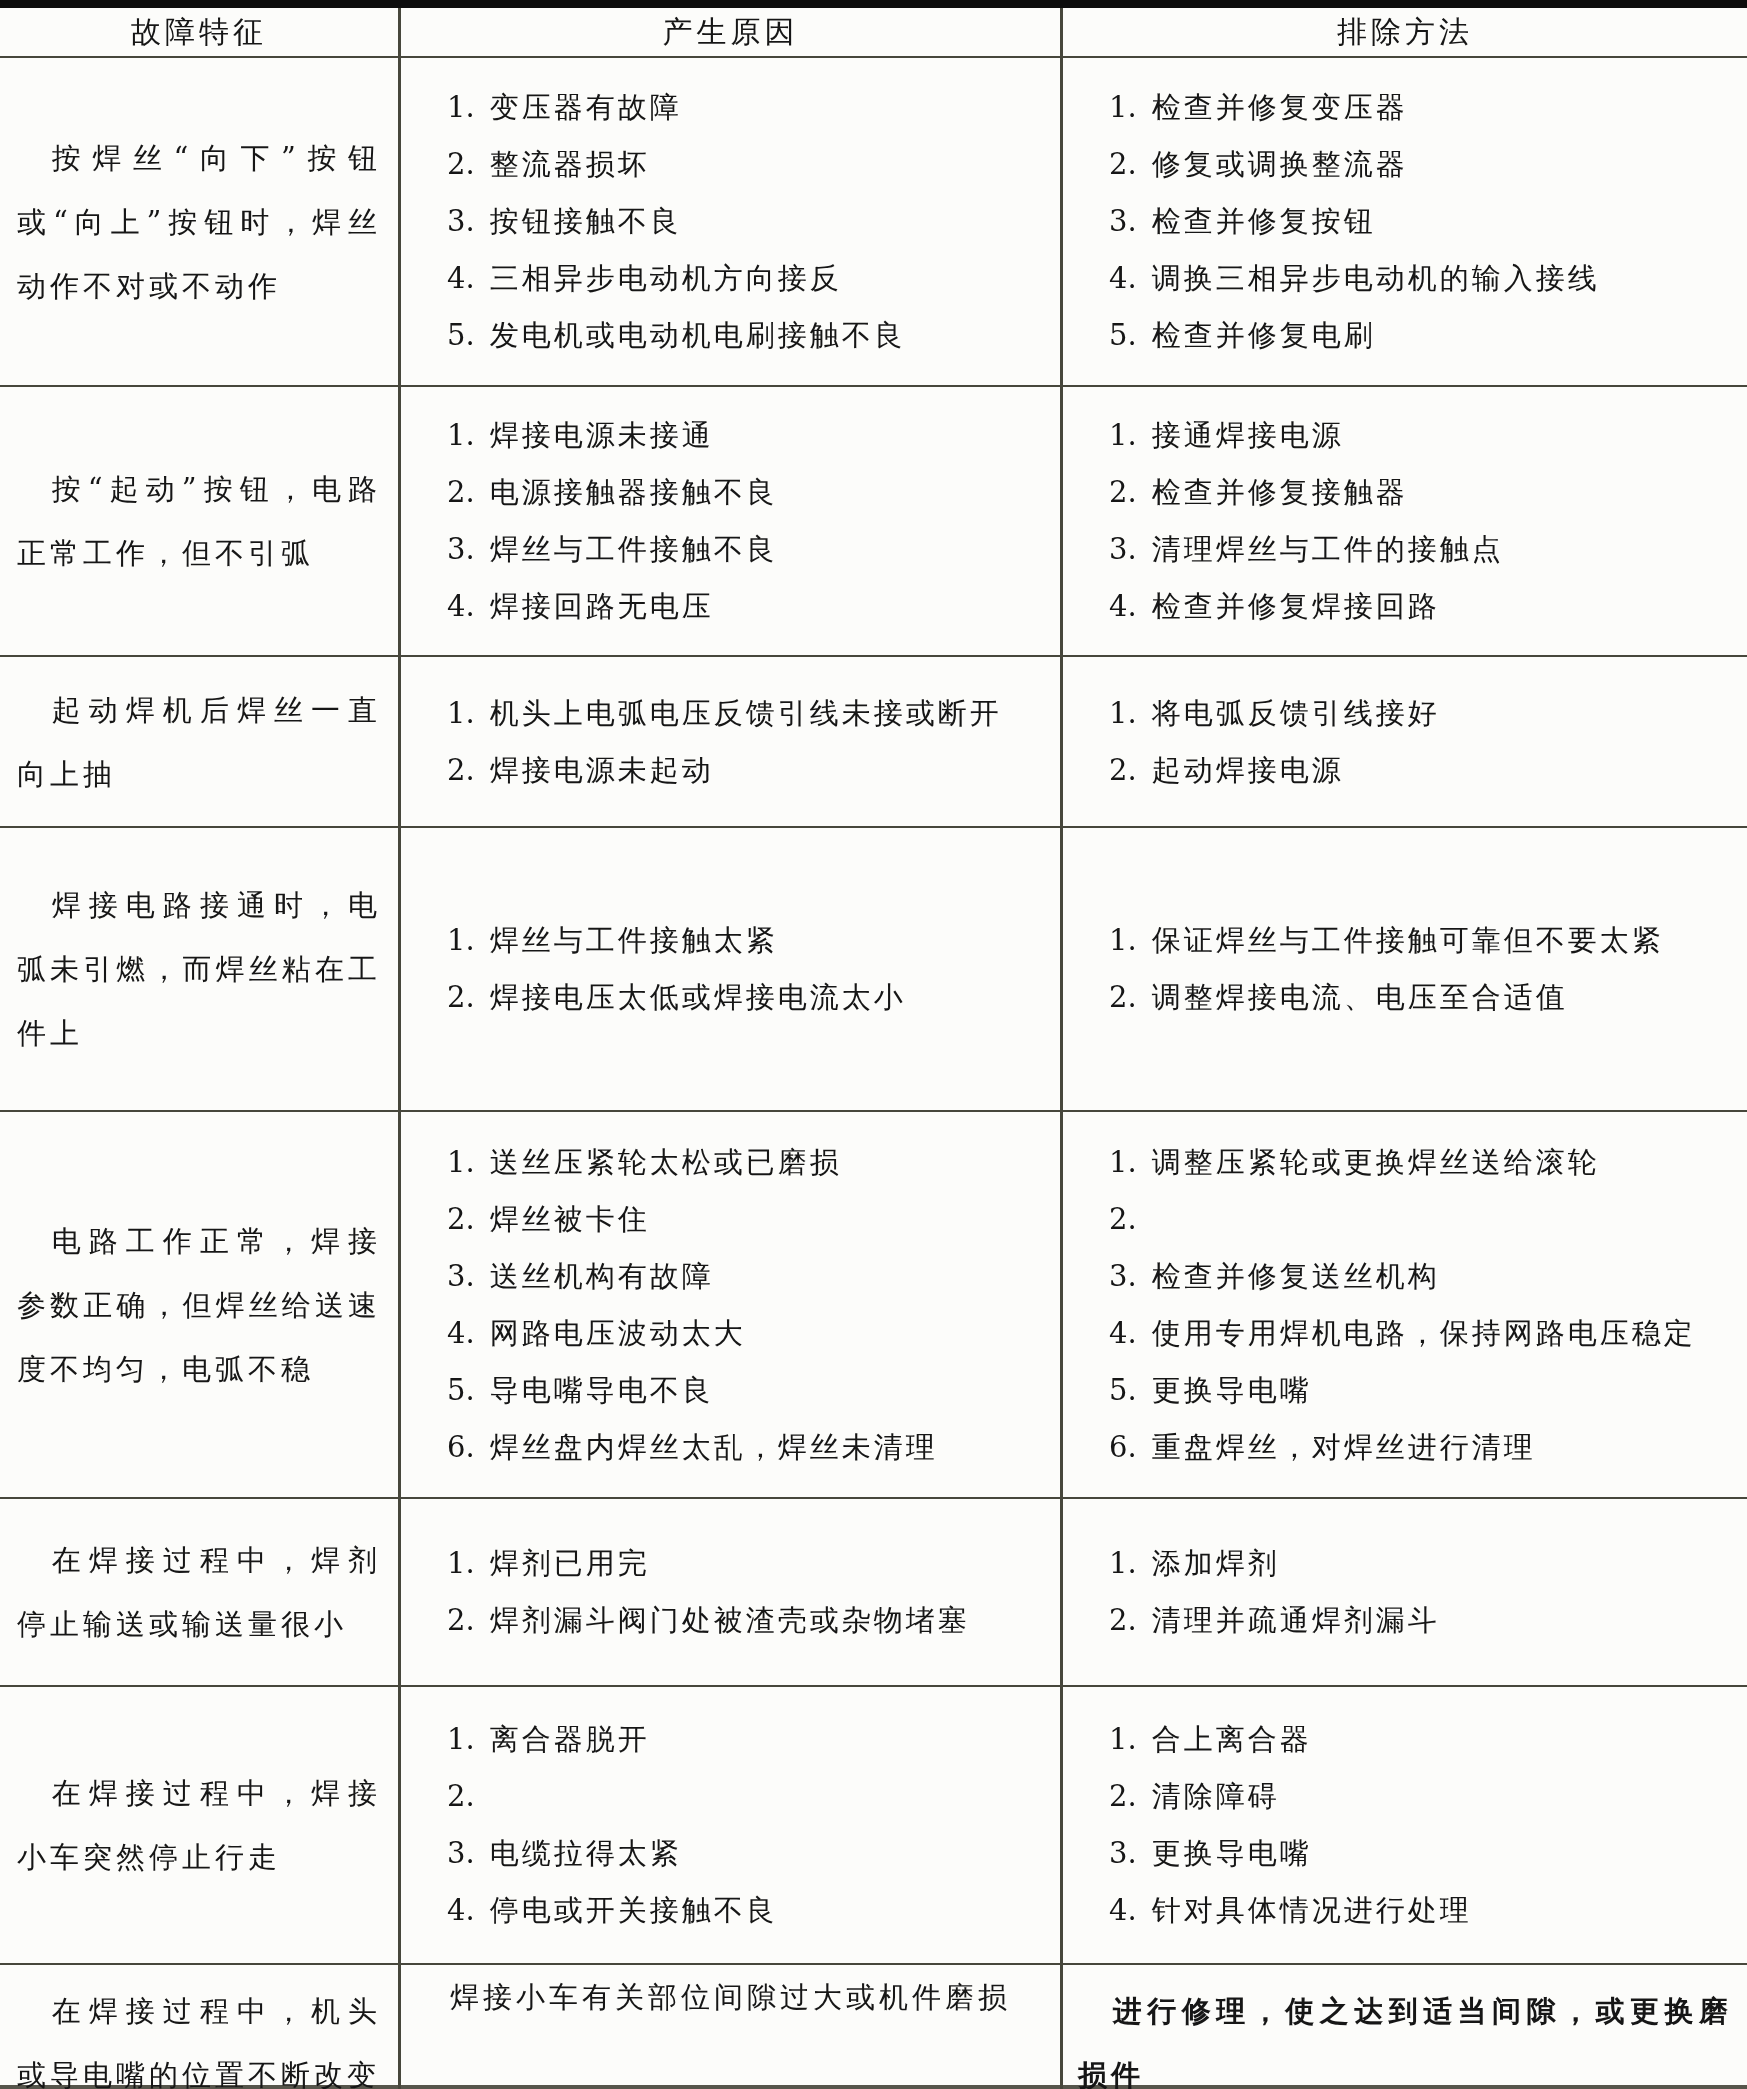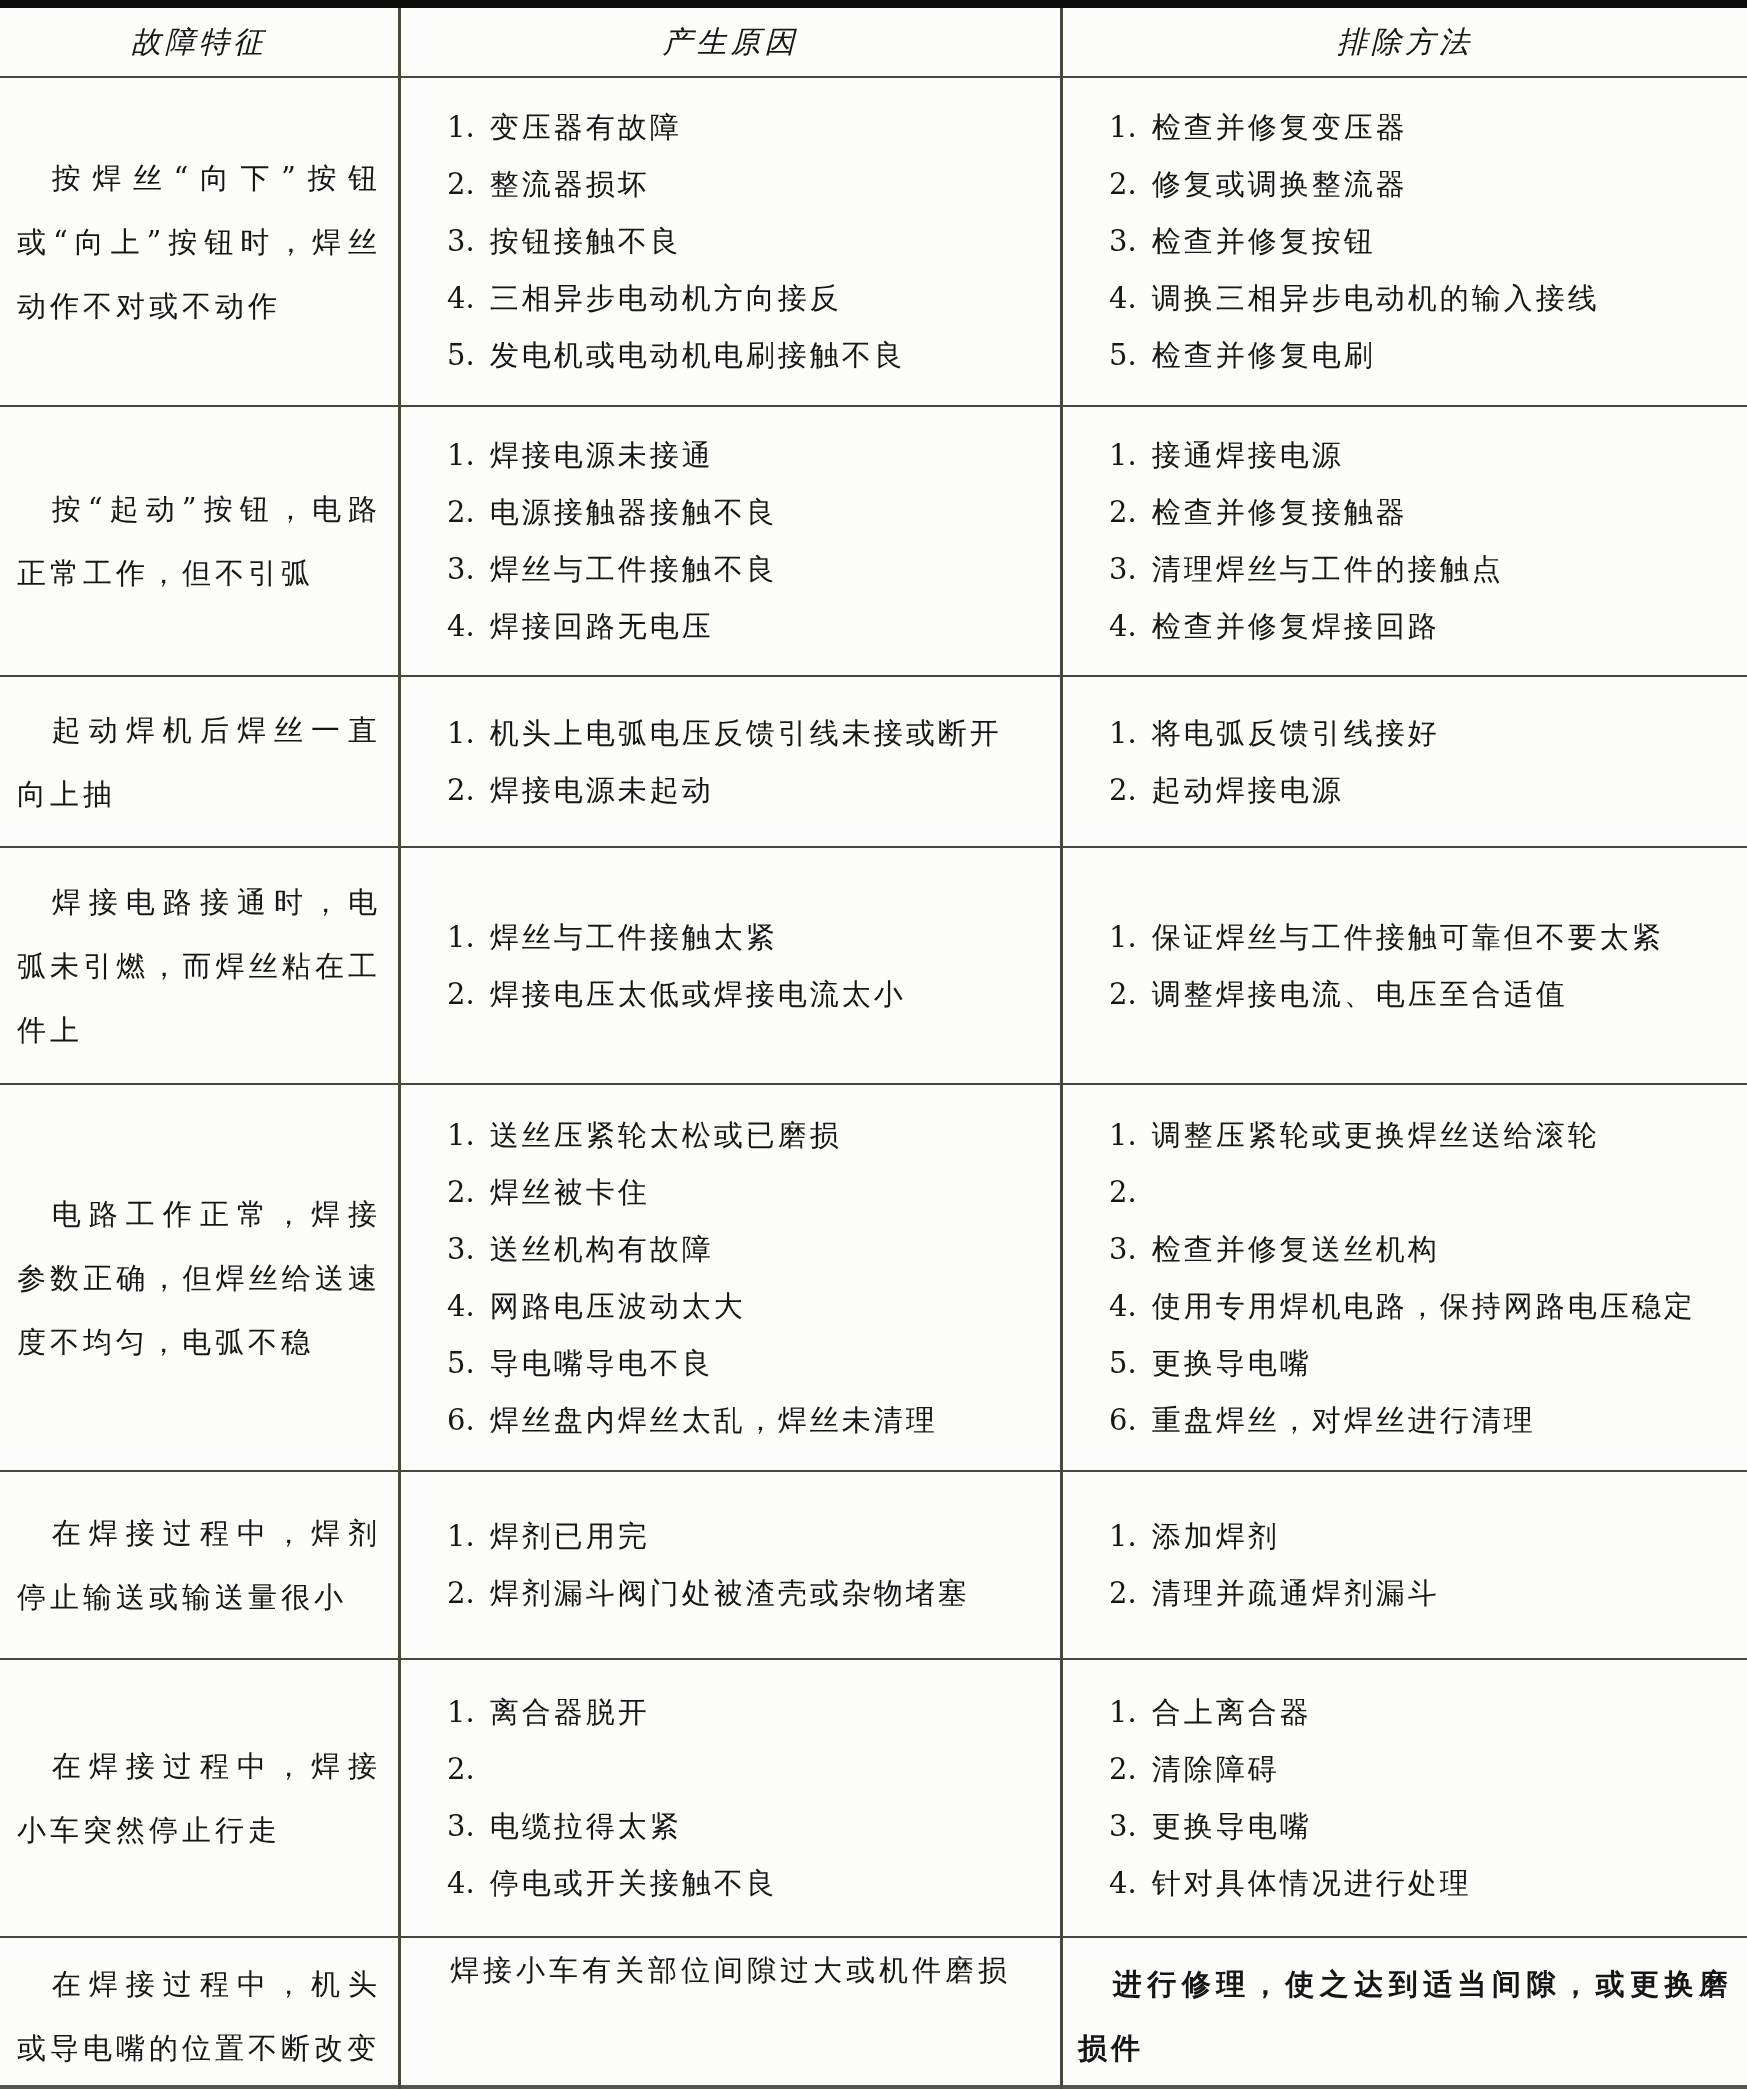--- a/index.html
+++ b/index.html
@@ -18,43 +18,42 @@
     box-sizing: border-box;
     background: #fcfcfa;
     border-top: 8px solid #0d0d0d;
     border-bottom: 4px solid #56554b;
     color: #161616;
     font-family: "DejaVu Serif", "Liberation Serif", serif;
   }
   .thead {
     display: grid;
     grid-template-columns: 398px 662px 687px;
-    height: 68px;
+    height: 48px;
     box-sizing: border-box;
-    font-style: italic;
   }
   .th {
     display: flex;
     align-items: center;
     justify-content: center;
     font-size: 30px;
     letter-spacing: 4px;
     box-sizing: border-box;
   }
   .trow {
     display: grid;
     grid-template-columns: 398px 662px 687px;
     border-top: 2px solid #47473c;
     box-sizing: border-box;
   }
   
   #rows .trow:nth-child(1) { height: 329px; }
   #rows .trow:nth-child(2) { height: 270px; }
   #rows .trow:nth-child(3) { height: 171px; }
-  #rows .trow:nth-child(4) { height: 237px; }
+  #rows .trow:nth-child(4) { height: 284px; }
   #rows .trow:nth-child(5) { height: 387px; }
   #rows .trow:nth-child(6) { height: 188px; }
   #rows .trow:nth-child(7) { height: 278px; }
   #rows .trow:nth-child(8) { height: 157px; }
 
   .cell {
     box-sizing: border-box;
     min-width: 0;
     overflow: hidden;
   }

